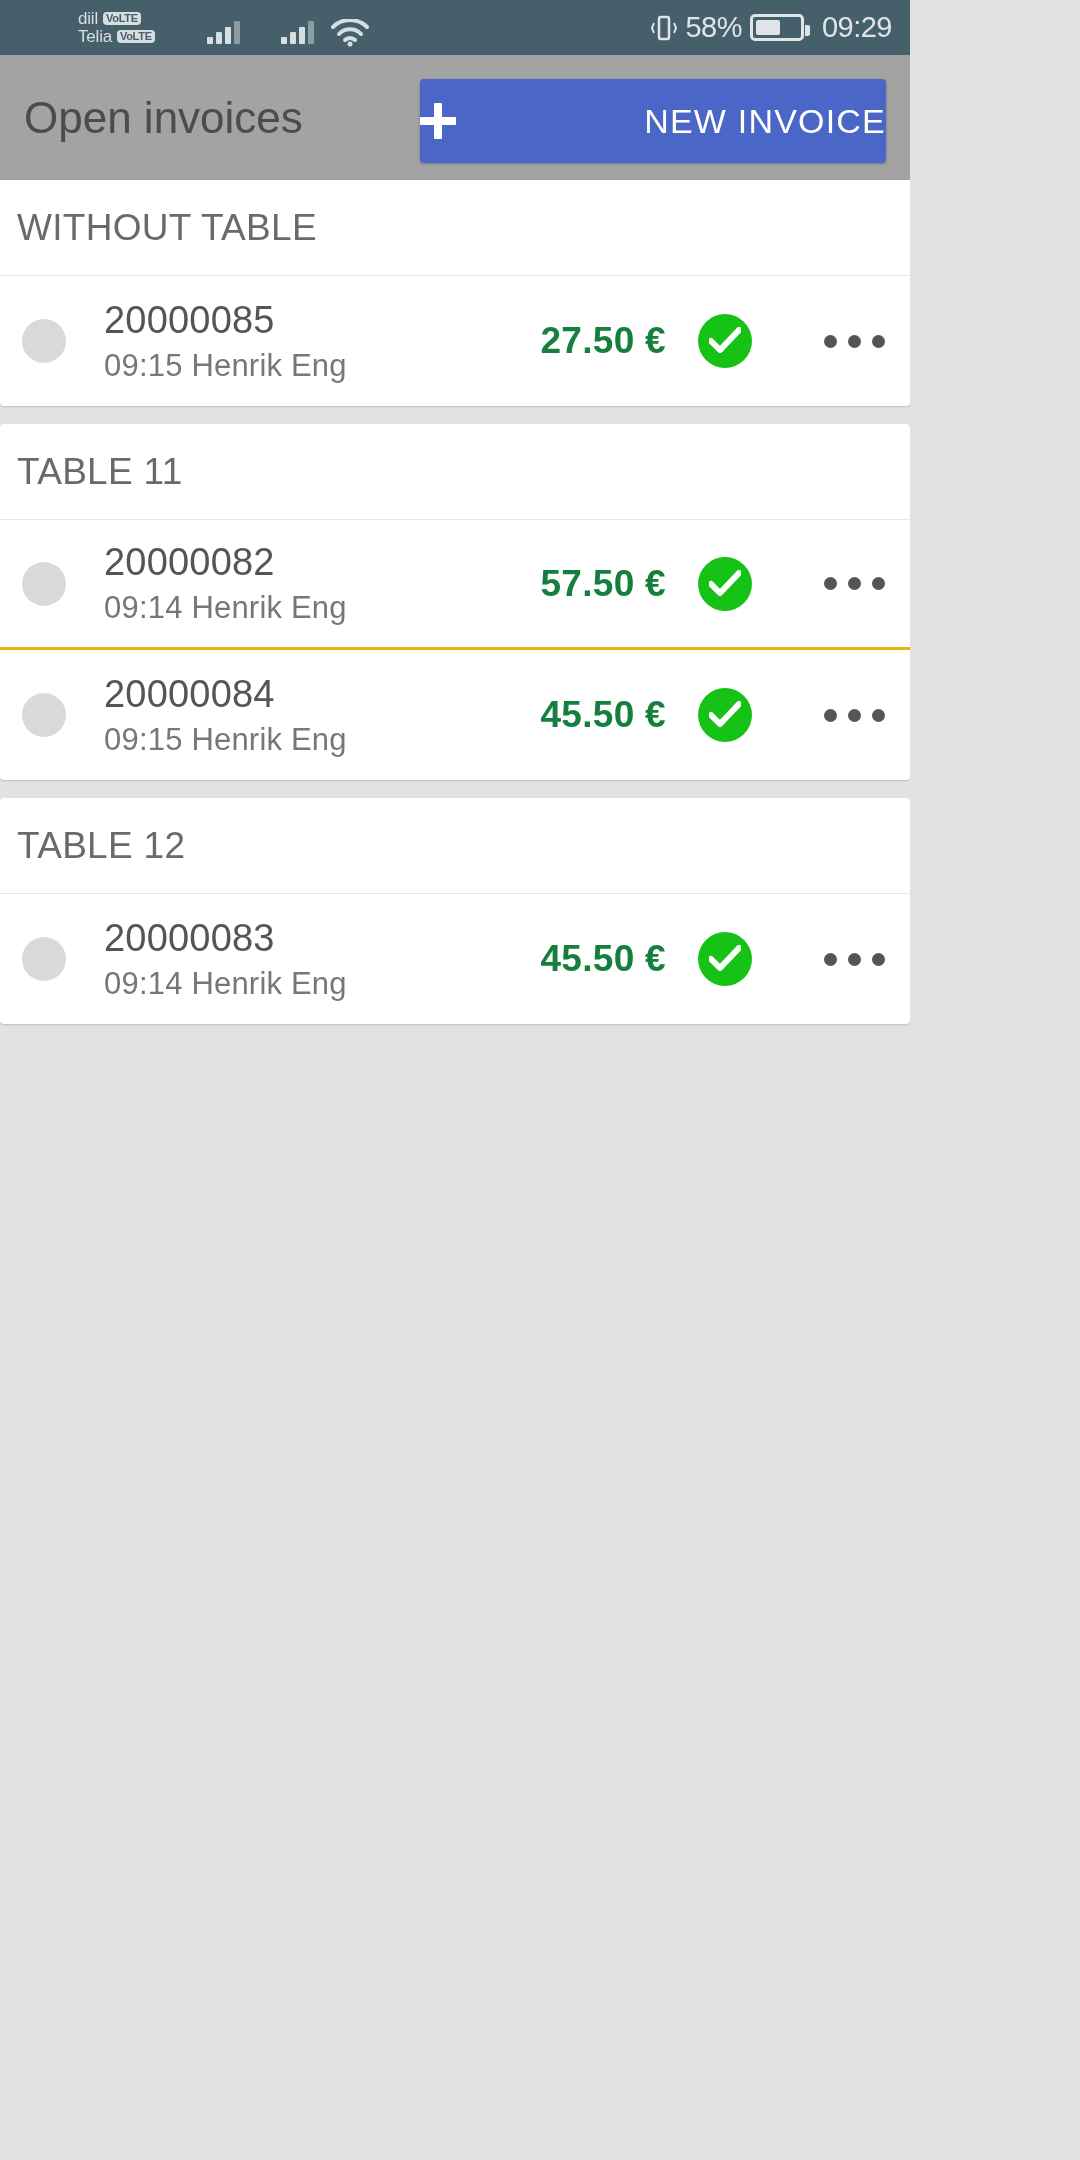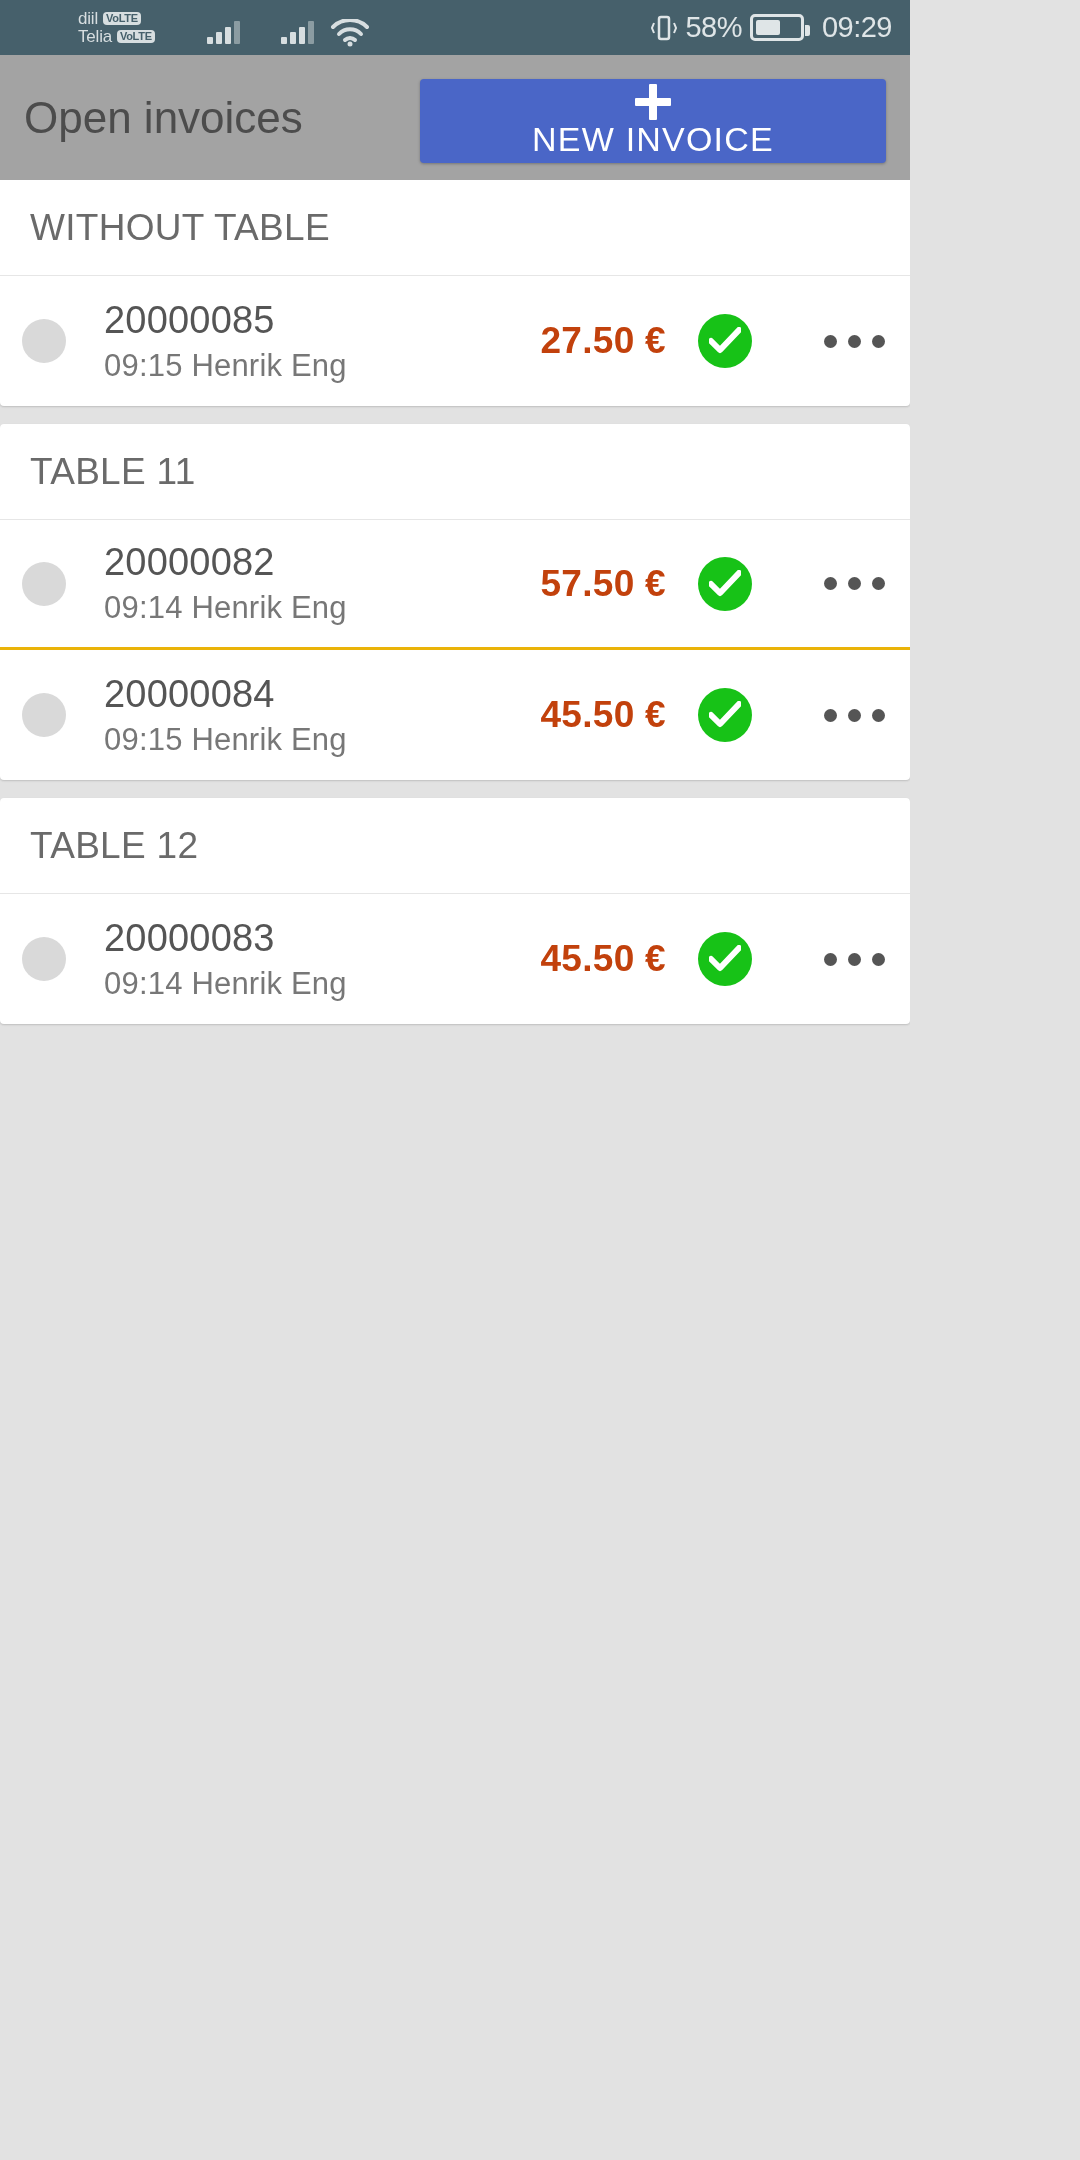--- a/index.html
+++ b/index.html
@@ -54,56 +54,56 @@
 
   
   .header{
     flex:0 0 125px; background:#a3a3a3; position:relative;
     display:flex; align-items:center; padding:0 24px;
   }
   .header-title{ font-size:44px; color:#4c4c4c; font-weight:400; letter-spacing:0px; }
   .new-invoice-btn{
     position:absolute; right:24px; top:24px; height:84px; width:466px;
     background:#4a66c7; border-radius:4px; color:#fff;
-    display:flex; align-items:center; justify-content:center; 
+    display:flex; align-items:center; justify-content:space-between; 
     box-shadow:0 1px 3px rgba(0,0,0,.28);
-    font-size:34px; letter-spacing:1.2px;flex-direction:column;
+    font-size:34px; letter-spacing:1.2px;
   }
   .plus-icon{ position:relative; width:36px; height:36px; flex:0 0 36px; }
   .plus-icon::before,.plus-icon::after{
     content:""; position:absolute; background:#fff; border-radius:1px;
   }
   .plus-icon::before{ left:0; top:14px; width:36px; height:8px; }
   .plus-icon::after{ top:0; left:14px; height:36px; width:8px; }
 
   
   .scroll{ flex:1 1 auto; background:#e2e2e2; overflow:hidden; }
   .card{
     background:#fff; margin:0 0 18px 0; border-radius:4px;
     box-shadow:0 1px 2px rgba(0,0,0,.16);
   }
   .card:first-child{ border-radius:0 0 4px 4px; }
   .section-title{
-    height:96px; display:flex; align-items:center; padding-left:30px;
+    height:96px; display:flex; align-items:center; padding-left:17px;
     font-size:37px; color:#6a6a6a; letter-spacing:0.3px;
     border-bottom:1px solid #e6e6e6;
   }
   .row{
     height:130px; display:flex; align-items:center; padding:0 0 0 22px;
     border-bottom:3px solid #eab308; position:relative;
   }
   .row:last-child{ border-bottom:none; }
   .avatar{
     width:44px; height:44px; border-radius:50%; background:#d9d9d9; flex:0 0 44px;
   }
   .row-texts{ margin-left:38px; display:flex; flex-direction:column; gap:6px; flex:1 1 auto; }
   .row-number{ font-size:38px; color:#555; letter-spacing:0.2px; }
   .row-sub{ font-size:31px; color:#777; letter-spacing:0.2px; }
   .row-amount{
-    font-size:37px; color:#c2410c; font-weight:bold; letter-spacing:0.3px;
+    font-size:37px; color:#15803d; font-weight:bold; letter-spacing:0.3px;
     white-space:nowrap; margin-right:32px;
   }
   .check-icon{
     width:54px; height:54px; border-radius:50%; background:#17c217;
     flex:0 0 54px; position:relative; margin-right:60px;
   }
   .check-icon svg{ position:absolute; left:11px; top:13px; }
   .more-icon{
     width:84px; height:90px; flex:0 0 84px; display:flex; align-items:center;
     justify-content:center; gap:11px; margin-right:14px;

